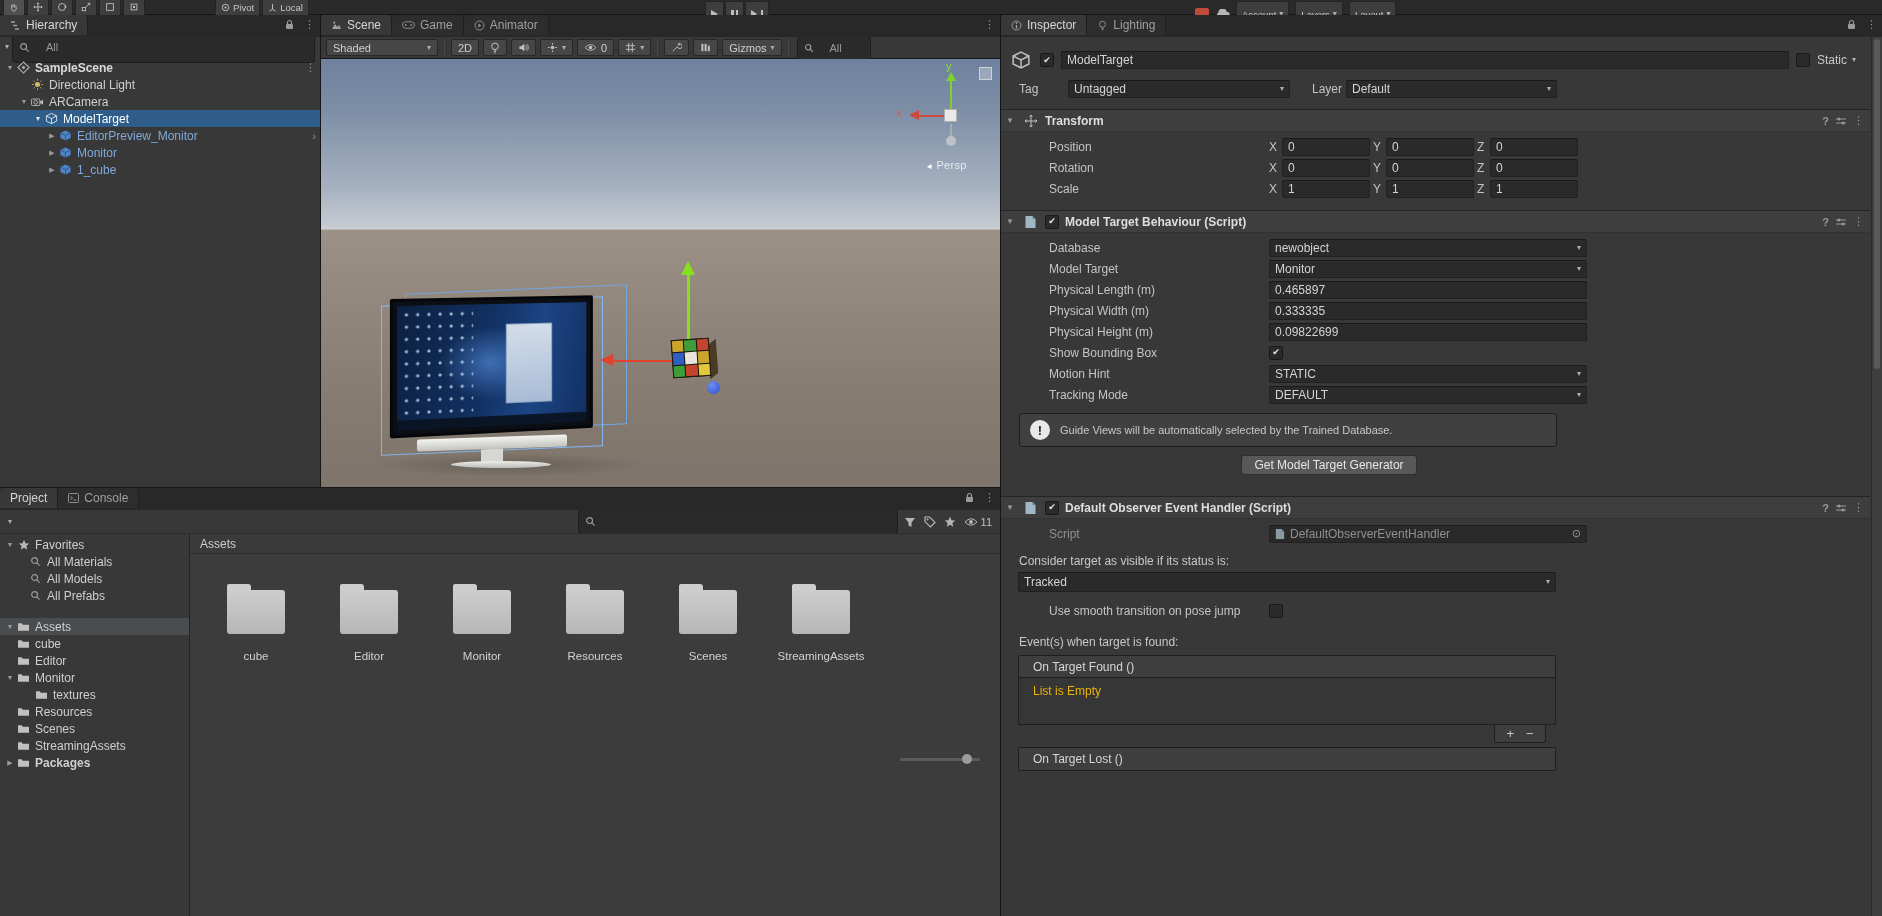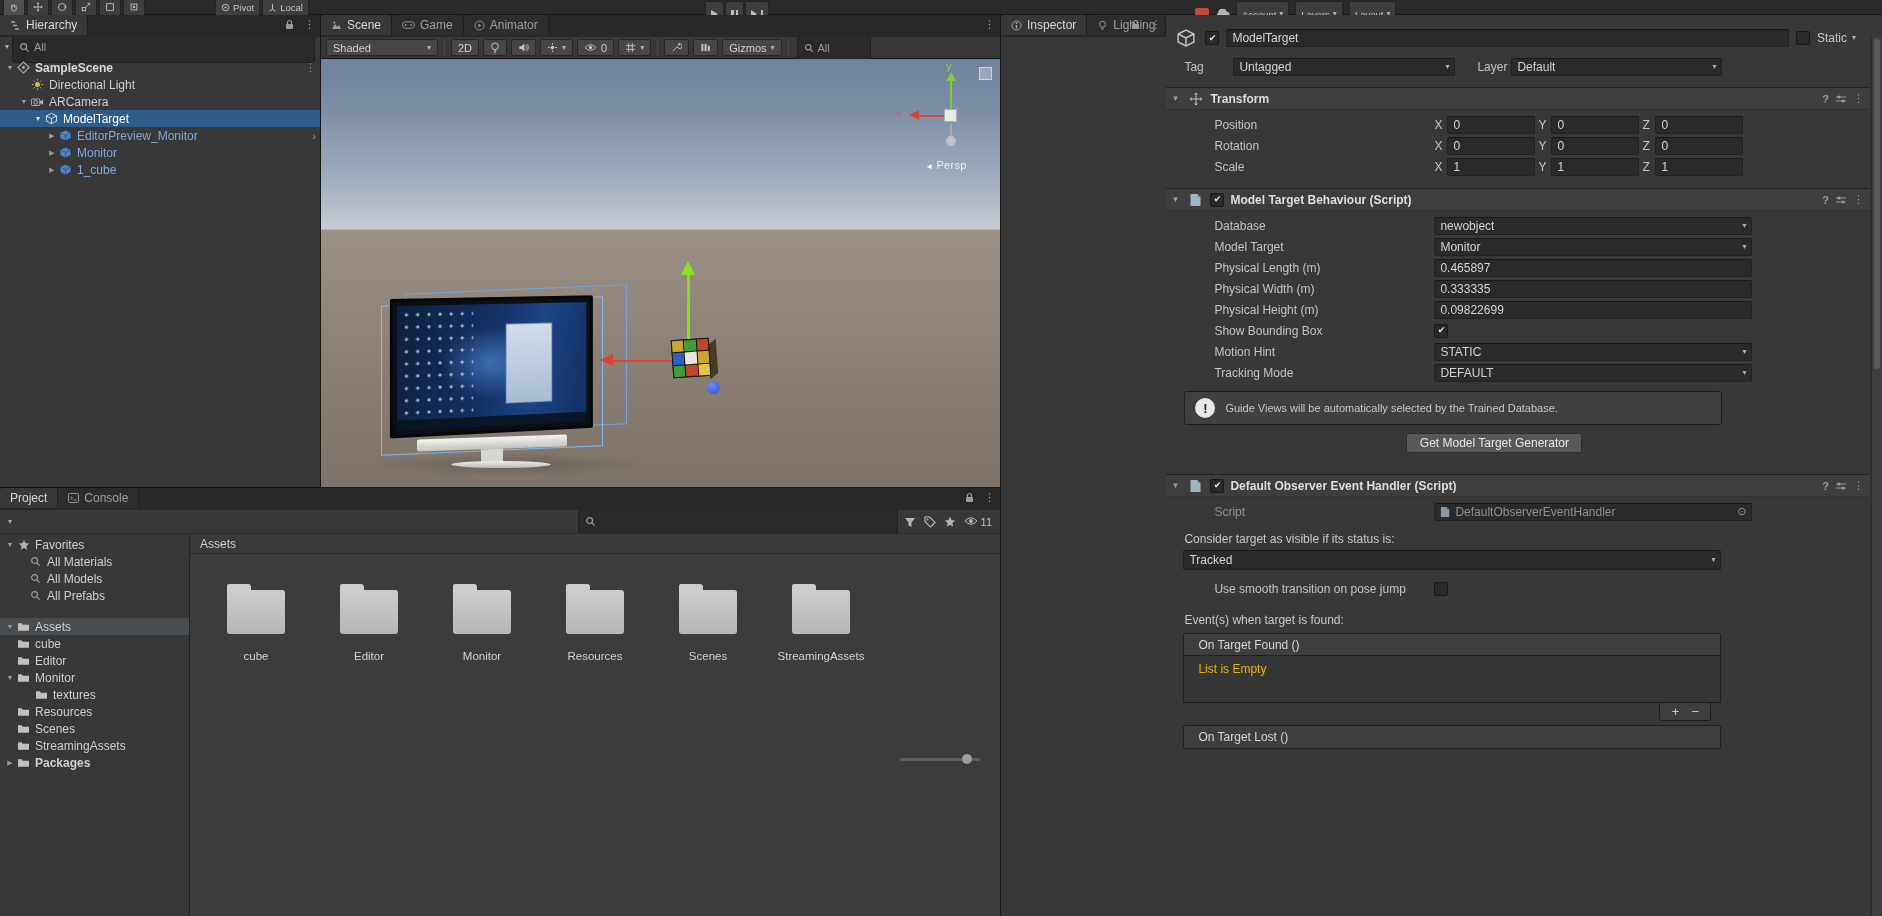--- a/index.html
+++ b/index.html
@@ -23,34 +23,34 @@
 .redbadge{width:14px;height:12px;border-radius:2px;background:#c14b39;}
 .caret{font-size:8px;color:#aeaeae;line-height:1;}
 
 
 .main{flex:1;display:flex;min-height:0;}
 .left-stack{width:1001px;display:flex;flex-direction:column;border-right:1px solid #161616;flex-shrink:0;}
 .top-row{height:473px;display:flex;border-bottom:1px solid #161616;flex-shrink:0;}
 .hierarchy-panel{width:321px;border-right:1px solid #161616;display:flex;flex-direction:column;background:#383838;flex-shrink:0;}
 .scene-panel{flex:1;display:flex;flex-direction:column;background:#383838;min-width:0;}
 .project-panel{flex:1;display:flex;flex-direction:column;background:#383838;min-height:0;}
-.inspector-panel{flex:1;background:#383838;display:flex;flex-direction:row;position:relative;min-width:0;}
+.inspector-panel{flex:1;background:#383838;display:flex;flex-direction:column;position:relative;min-width:0;}
 
 
 .tabbar{height:22px;background:#282828;display:flex;align-items:flex-start;position:relative;flex-shrink:0;}
 .tab{height:20px;padding:0 10px;display:flex;align-items:center;gap:5px;color:#9f9f9f;
   background:#2d2d2d;border-right:1px solid #1f1f1f;border-radius:3px 3px 0 0;font-size:12px;}
 .tab.active{background:#383838;color:#d6d6d6;}
 .tabbar-icons{position:absolute;right:5px;top:4px;display:flex;gap:9px;align-items:center;color:#9a9a9a;}
 .kebab{color:#9a9a9a;font-size:11px;line-height:1;}
 .tabicon{display:flex;align-items:center;}
 
 
 .searchfield{height:32px;background:#2a2a2a;border:1px solid #1e1e1e;border-radius:8px;
-  display:flex;align-items:center;gap:4px;padding:0 6px;color:#9a9a9a;font-size:11px;}
+  display:flex;align-items:center;gap:16px;padding:0 6px;color:#9a9a9a;font-size:11px;}
 .hier-search{height:20px;display:flex;align-items:center;gap:3px;padding:2px 5px;flex-shrink:0;}
 .hier-search .searchfield{flex:1;border-radius:3px;}
 
 
 .tree{padding-top:2px;overflow:hidden;}
 .trow{height:17px;display:flex;align-items:center;padding-right:4px;position:relative;}
 .trow .arrow{width:12px;text-align:center;font-size:7px;color:#9a9a9a;flex-shrink:0;}
 .trow .ticon{width:15px;height:14px;margin-right:4px;display:flex;align-items:center;justify-content:center;flex-shrink:0;}
 .trow .tlabel{white-space:nowrap;color:#cfcfcf;}
 .trow.selected{background:#2d5d88;}
@@ -629,21 +629,21 @@
                 <svg width="12" height="12" viewBox="0 0 12 12">
                   <path d="M1 1h4.6L11 6.4 6.4 11 1 5.6Z" fill="none" stroke="#b5b5b5" stroke-width="1.2"></path>
                   <circle cx="3.6" cy="3.6" r="1" fill="#b5b5b5"></circle>
                 </svg>
               </span>
             <span>
                 <svg width="12" height="12" viewBox="0 0 12 12">
                   <path d="M6 .8 7.5 4.2 11.2 4.6 8.4 7 9.2 10.7 6 8.8 2.8 10.7 3.6 7 .8 4.6 4.5 4.2Z" fill="#b5b5b5"></path>
                 </svg>
               </span>
-            <span style="display:flex;gap:3px">
+            <span style="display:flex;align-items:center;gap:3px">
               <svg width="14" height="10" viewBox="0 0 14 10">
                   <path d="M1 5Q7-1.5 13 5 7 11.5 1 5Z" fill="none" stroke="#b5b5b5"></path>
                   <circle cx="7" cy="5" r="2" fill="#b5b5b5"></circle>
                 </svg>
               <span>11</span>
             </span>
           </div>
         </div>
         <div class="proj-content">
           <div class="proj-tree">

